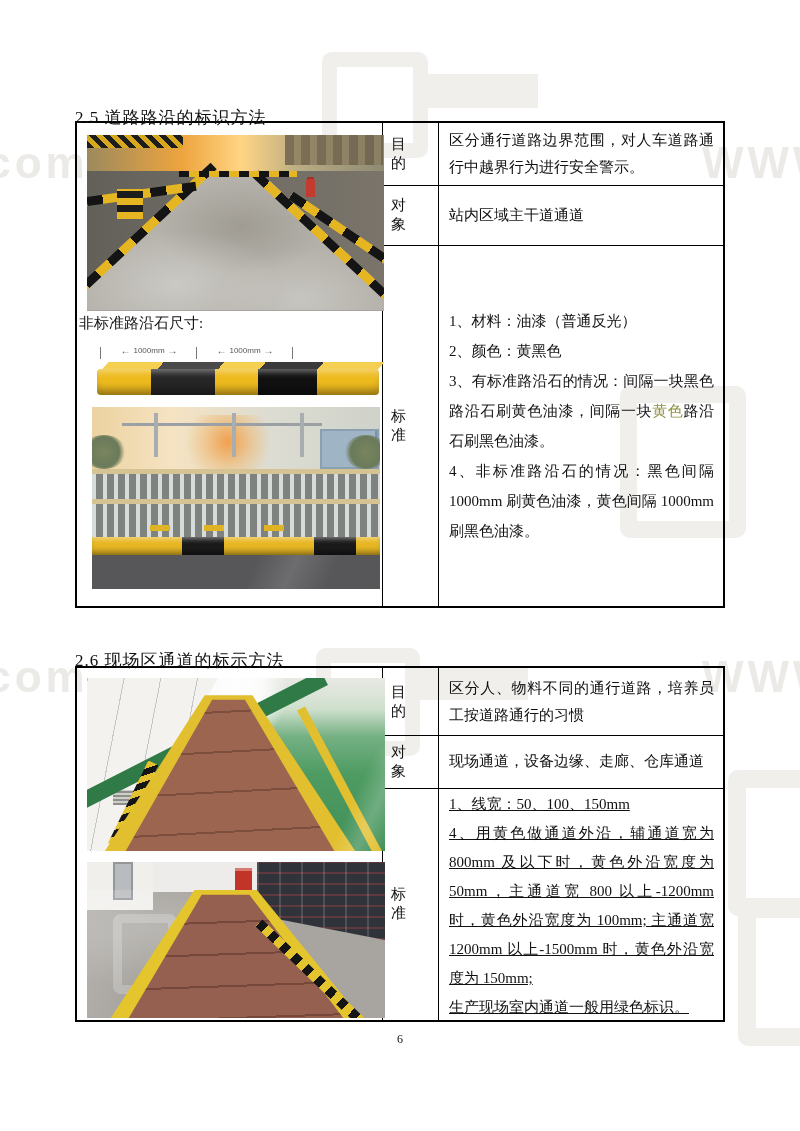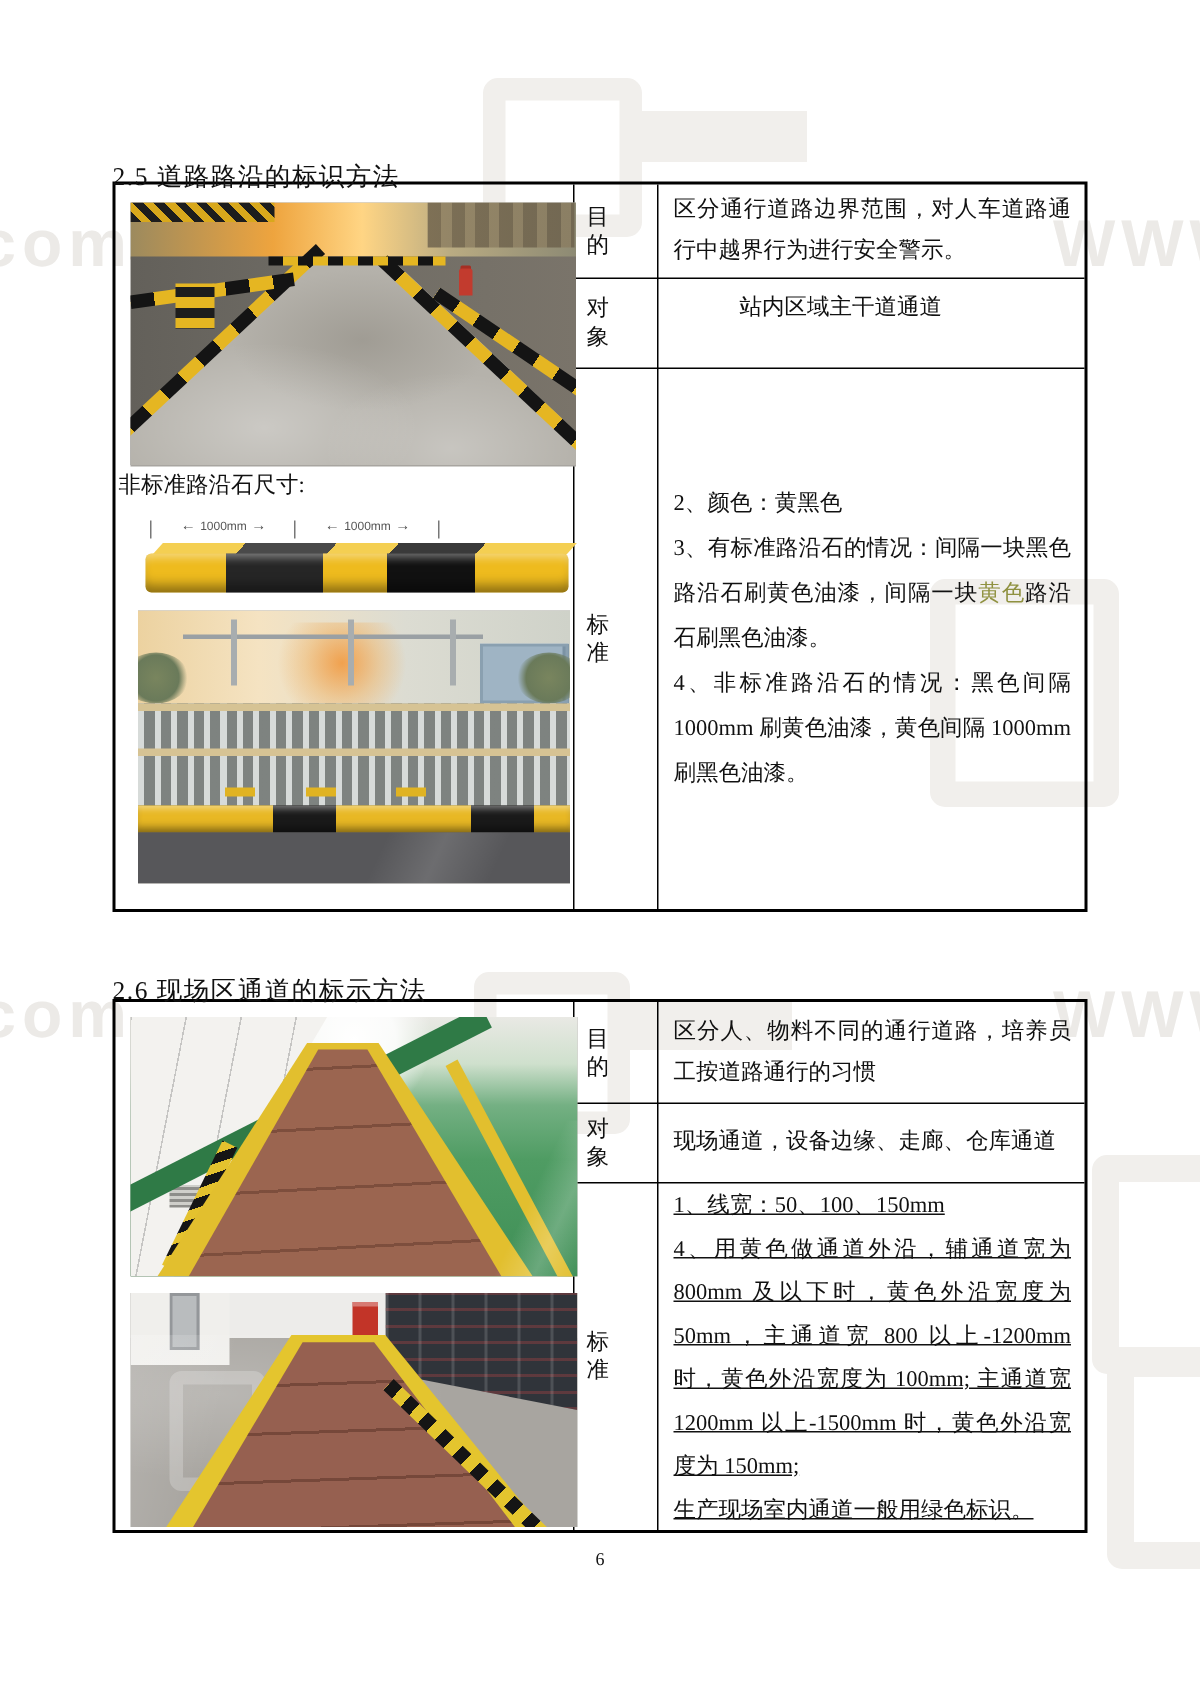--- a/index.html
+++ b/index.html
@@ -228,24 +228,25 @@
       <div class="abs pb-asphalt"></div>
     </div>
 
     <div class="lbl" style="top:0; height:62px;">目的</div>
     <div class="lbl" style="top:62px; height:60px;">对象</div>
     <div class="lbl" style="top:122px; height:361px;">标准</div>
 
     <div class="cell center" style="top:0; height:62px;">
       <div>区分通行道路边界范围，对人车道路通行中越界行为进行安全警示。</div>
     </div>
-    <div class="cell center" style="top:52px; height:60px;margin-left:44px;">
+    <div class="cell center" style="top:62px; height:60px;">
       <div>站内区域主干道通道</div>
     </div>
     <div class="cell center" style="top:122px; height:361px;">
+      <div class="std-line">1、材料：油漆（普通反光）</div>
       <div class="std-line">2、颜色：黄黑色</div>
       <div class="std-line"><span>3、有标准路沿石的情况：间隔一块黑色路沿石刷黄色油漆，间隔一块</span><span class="yellow-word">黄色</span><span>路沿石刷黑色油漆。</span></div>
       <div class="std-line">4、非标准路沿石的情况：黑色间隔 1000mm 刷黄色油漆，黄色间隔 1000mm 刷黑色油漆。</div>
     </div>
   </div>
 
   <div class="h2" style="top:637px;">2.6 现场区通道的标示方法</div>
 
   <div class="tbl" style="top:666px; height:356px;">
     <div class="vline" style="left:305px;"></div>

